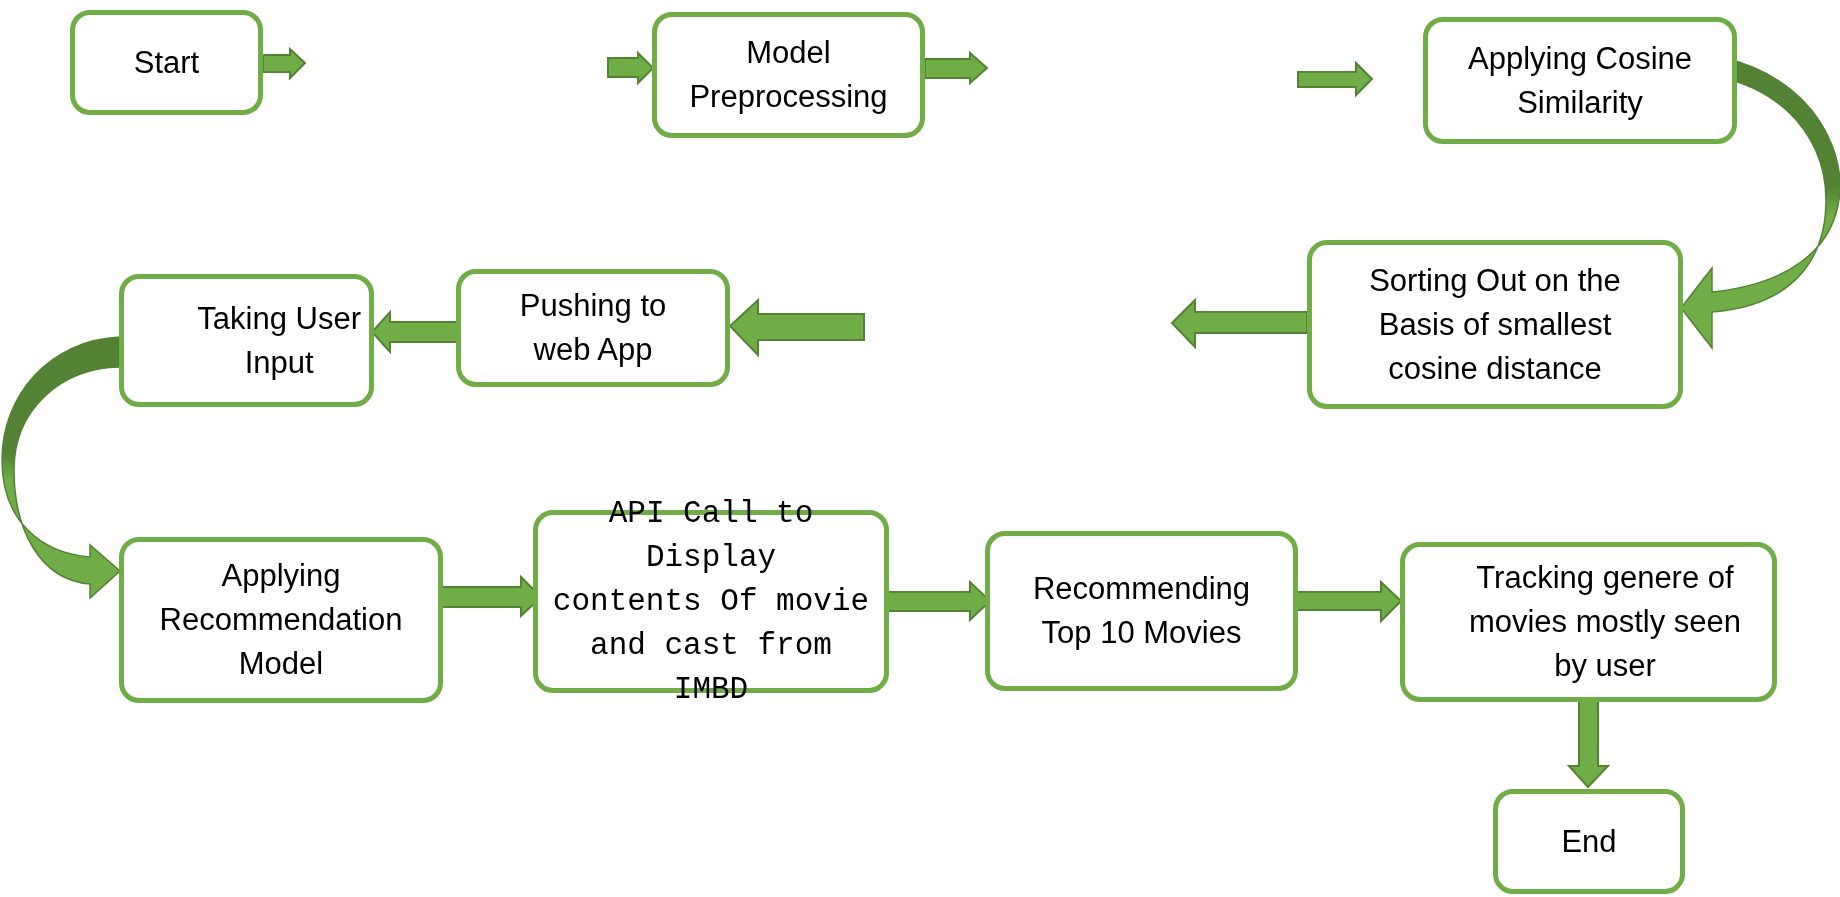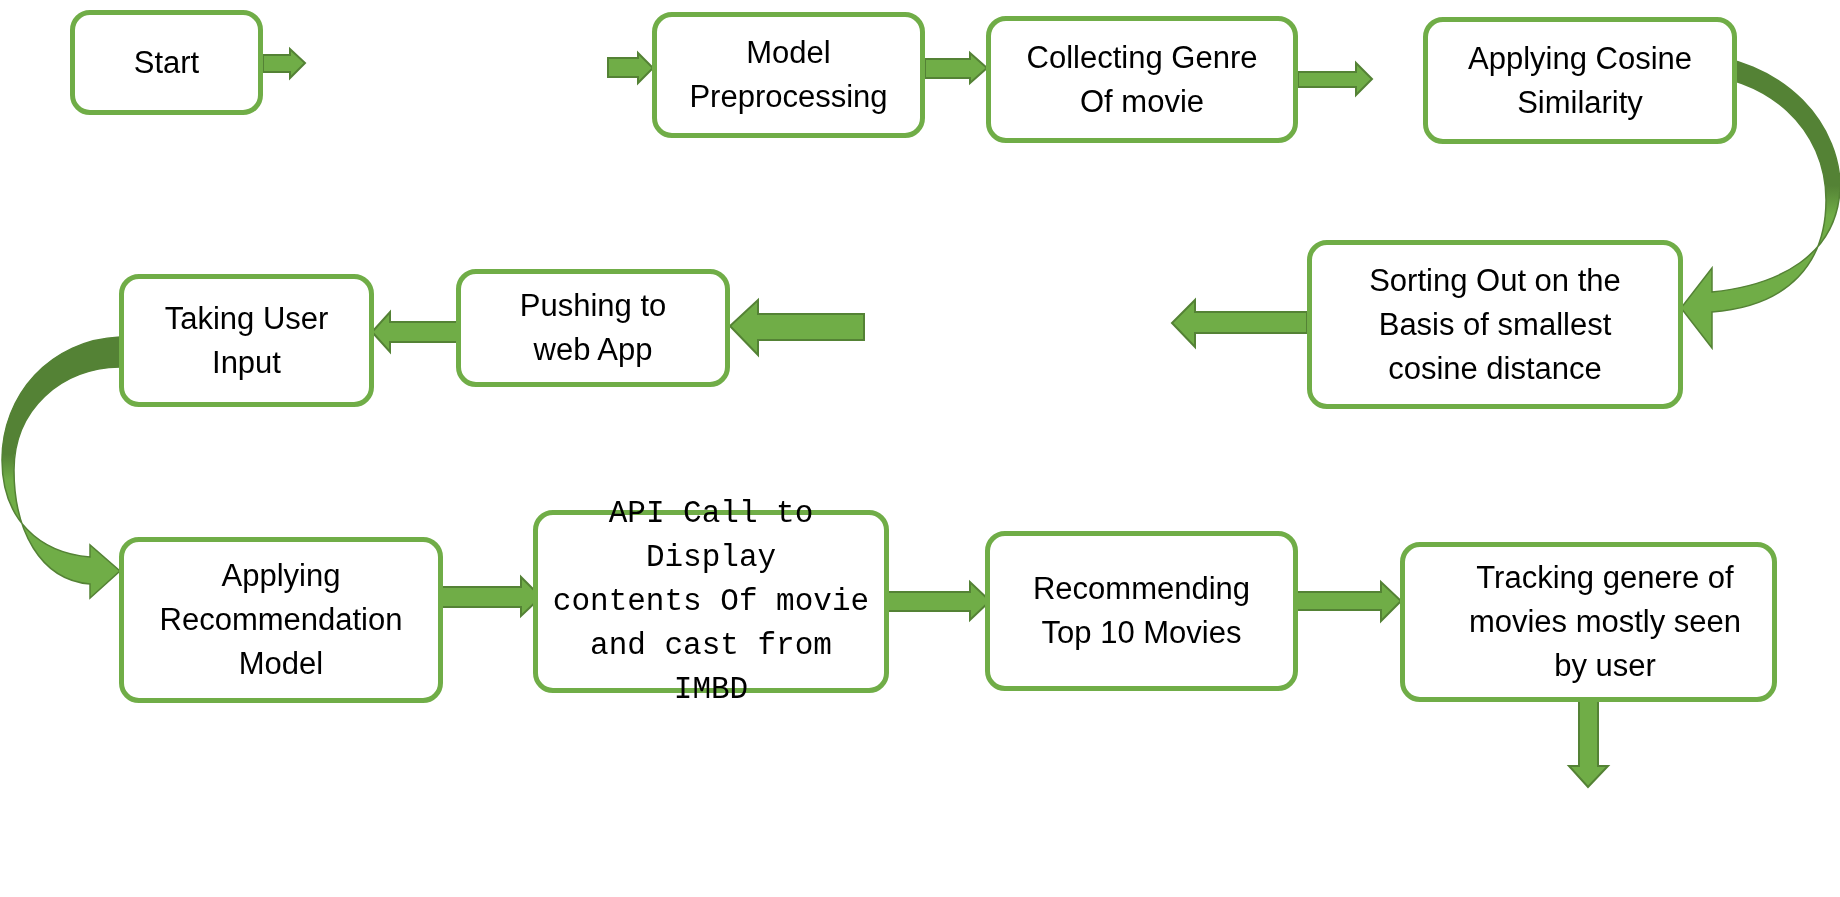--- a/index.html
+++ b/index.html
@@ -53,43 +53,39 @@
   <div class="node" style="left:70px;top:10px;width:193px;height:105px;">
     <span>Start</span>
   </div>
 
 
   <div class="node" style="left:652px;top:12px;width:273px;height:126px;">
     <span>Model
 Preprocessing</span>
   </div>
 
-  <div class="node" style="left:986px;top:16px;width:312px;height:127px;">
-    <span>Collecting Genre
-Of movie</span>
-  </div>
 
   <div class="node" style="left:1423px;top:17px;width:314px;height:127px;">
     <span>Applying Cosine
 Similarity</span>
   </div>
 
   <div class="node" style="left:1307px;top:240px;width:376px;height:169px;">
     <span>Sorting Out on the
 Basis of smallest
 cosine distance</span>
   </div>
 
 
   <div class="node" style="left:456px;top:269px;width:274px;height:118px;">
     <span>Pushing to
 web App</span>
   </div>
 
-  <div class="node" style="left:119px;top:274px;width:255px;height:133px;">
+  <div class="node" style="left:119px;top:274px;width:255px;height:133px;justify-content:flex-end;">
     <span>Taking User
 Input</span>
   </div>
 
   <div class="node" style="left:119px;top:537px;width:324px;height:166px;">
     <span>Applying
 Recommendation
 Model</span>
   </div>
 
@@ -103,14 +99,17 @@
     <span>Recommending
 Top 10 Movies</span>
   </div>
 
   <div class="node" style="left:1400px;top:542px;width:377px;height:160px;padding-left:41px;">
     <span>Tracking genere of
 movies mostly seen
 by user</span>
   </div>
 
+  <div class="node" style="left:1493px;top:789px;width:192px;height:105px;">
+    <span>End</span>
+  </div>
 
 </div>
 
 </body></html>

